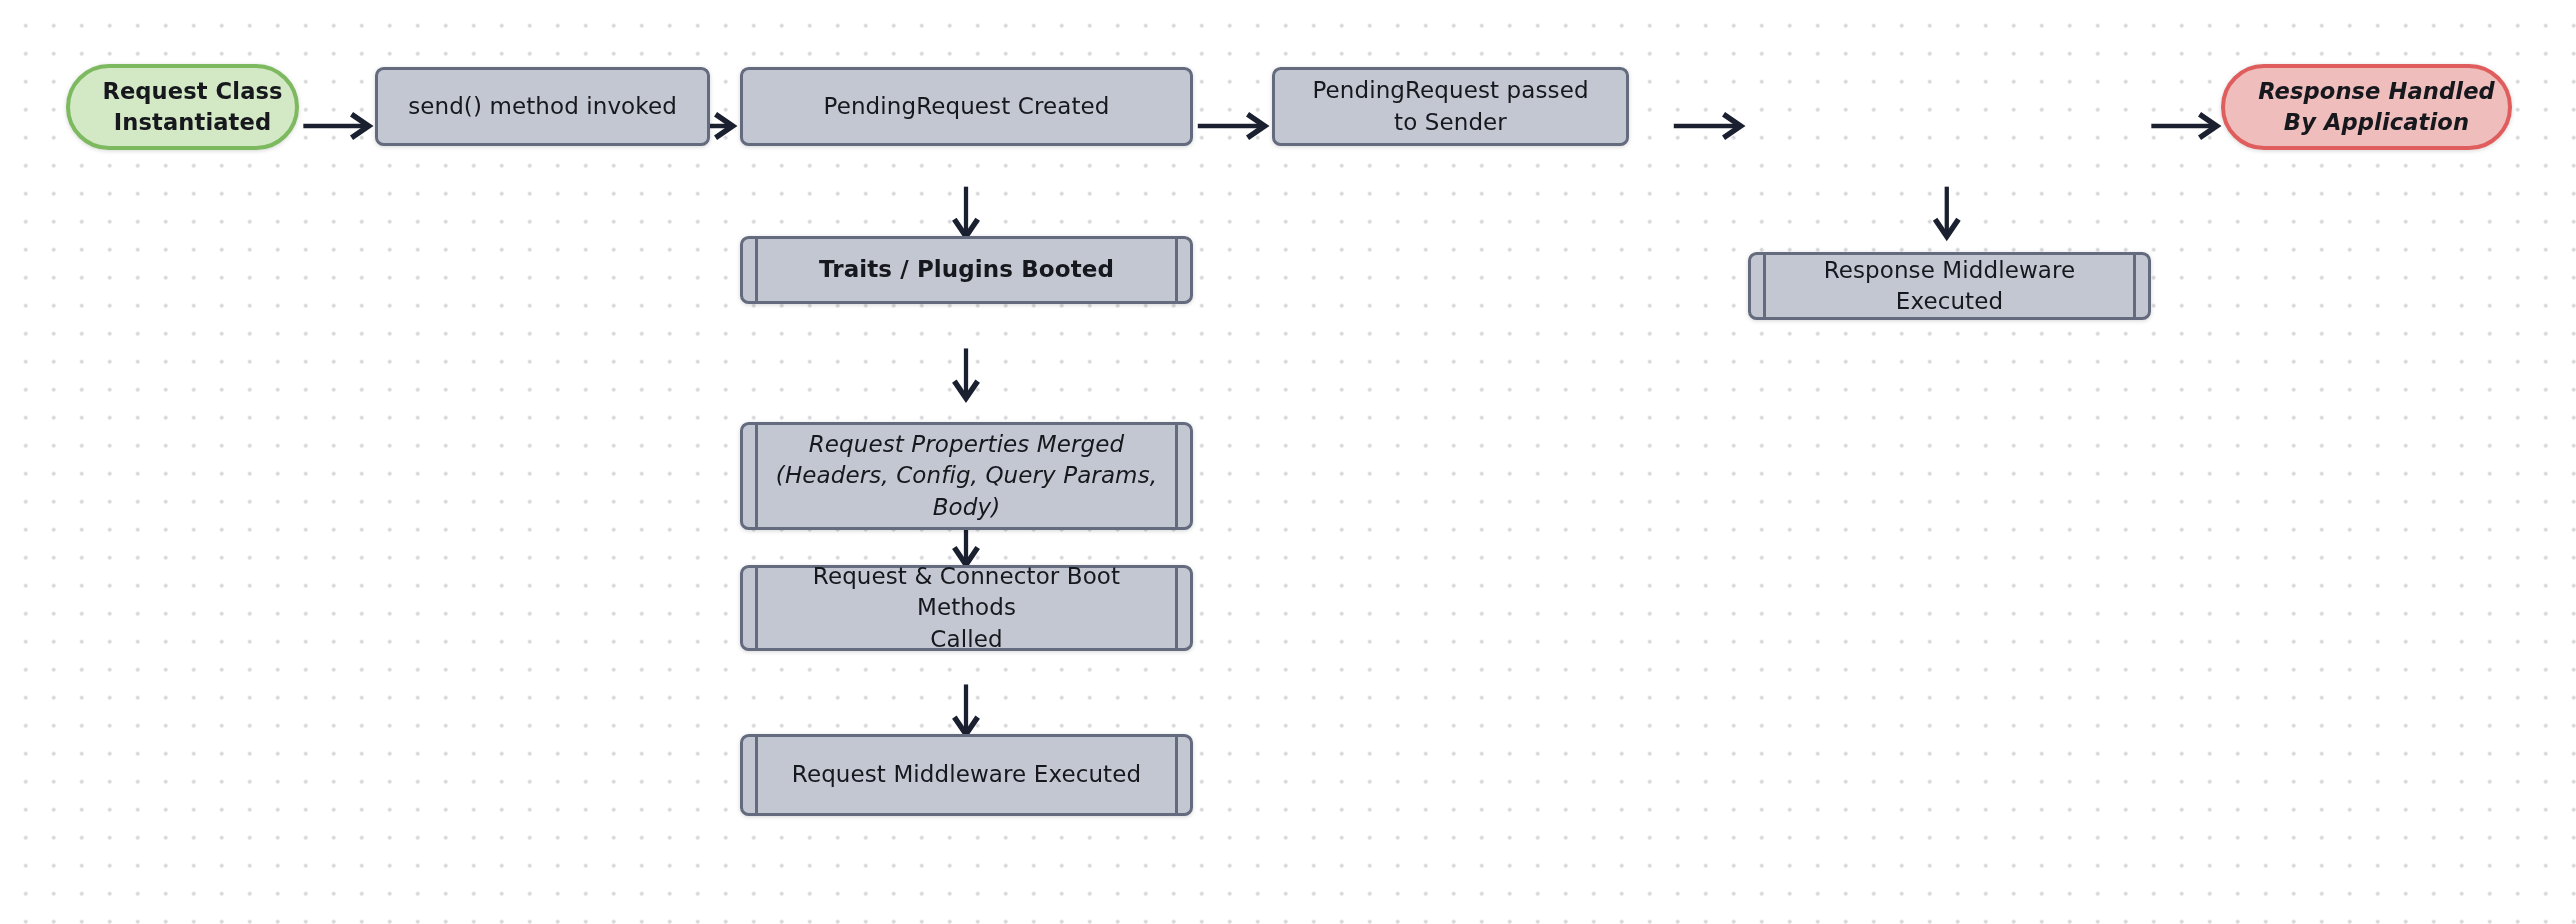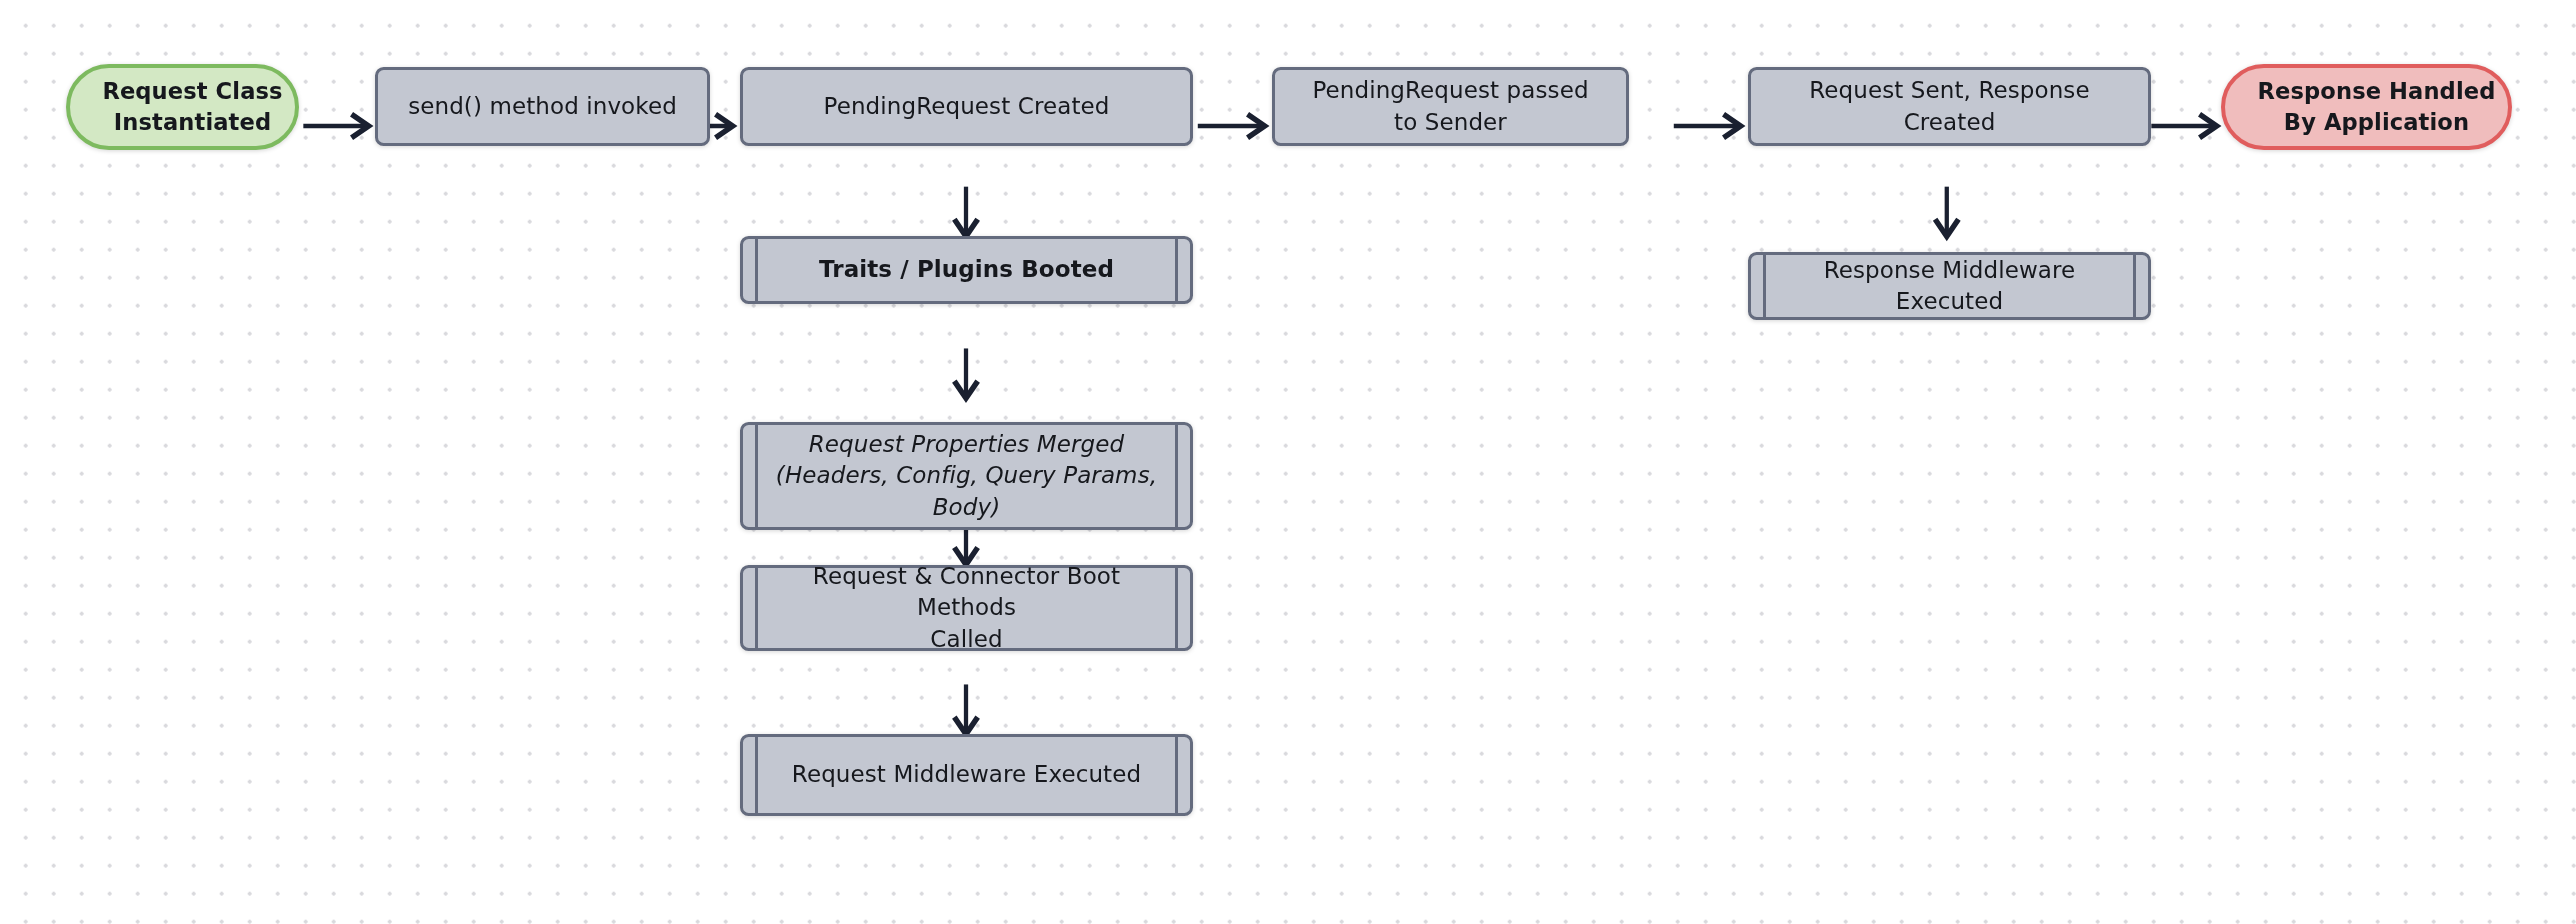--- a/index.html
+++ b/index.html
@@ -185,25 +185,22 @@
   </div>
 
   <div class="node proc" style="left:740px; top:67px; width:453px; height:79px;">
     <span class="label">PendingRequest Created</span>
   </div>
 
   <div class="node proc" style="left:1272px; top:67px; width:357px; height:79px;">
     <span class="label">PendingRequest passed to Sender</span>
   </div>
 
-  <div class="node proc" style="left:1748px; top:67px; width:403px; height:79px;">
-    <span class="label">Request Sent, Response Created</span>
-  </div>
-
-  <div class="node terminal end" style="left:2221px; top:64px; width:291px; height:86px;">
+
+  <div class="node terminal end" style="left:2221px; top:64px; width:291px; height:86px;font-style:italic;">
     <span class="label">Response Handled
 By Application</span>
   </div>
 
   <div class="node subroutine" style="left:740px; top:236px; width:453px; height:68px;font-weight:bold;">
     <span class="inner"></span>
     <span class="label">Traits / Plugins Booted</span>
   </div>
 
   <div class="node subroutine" style="left:740px; top:422px; width:453px; height:108px;font-style:italic;">

